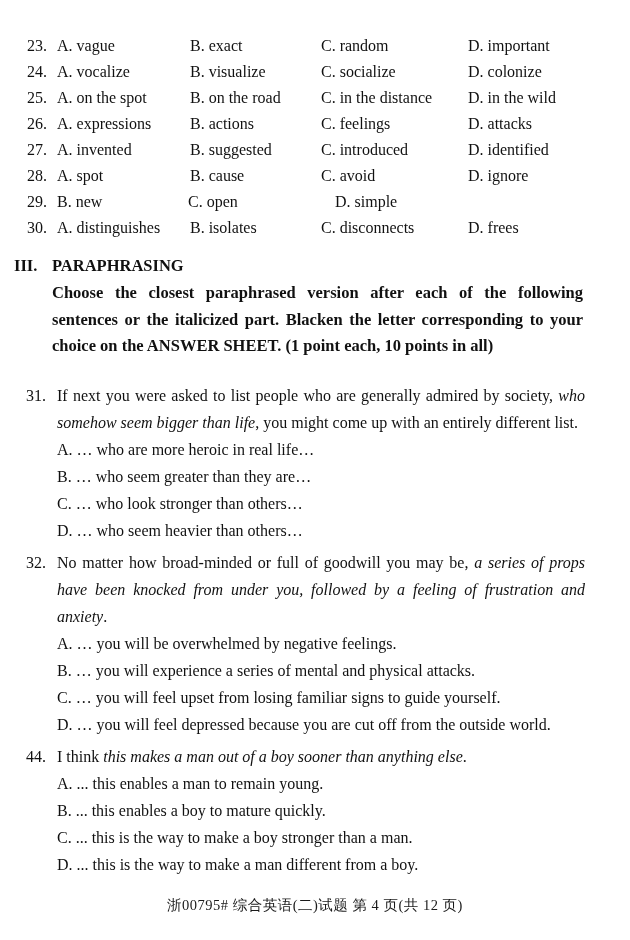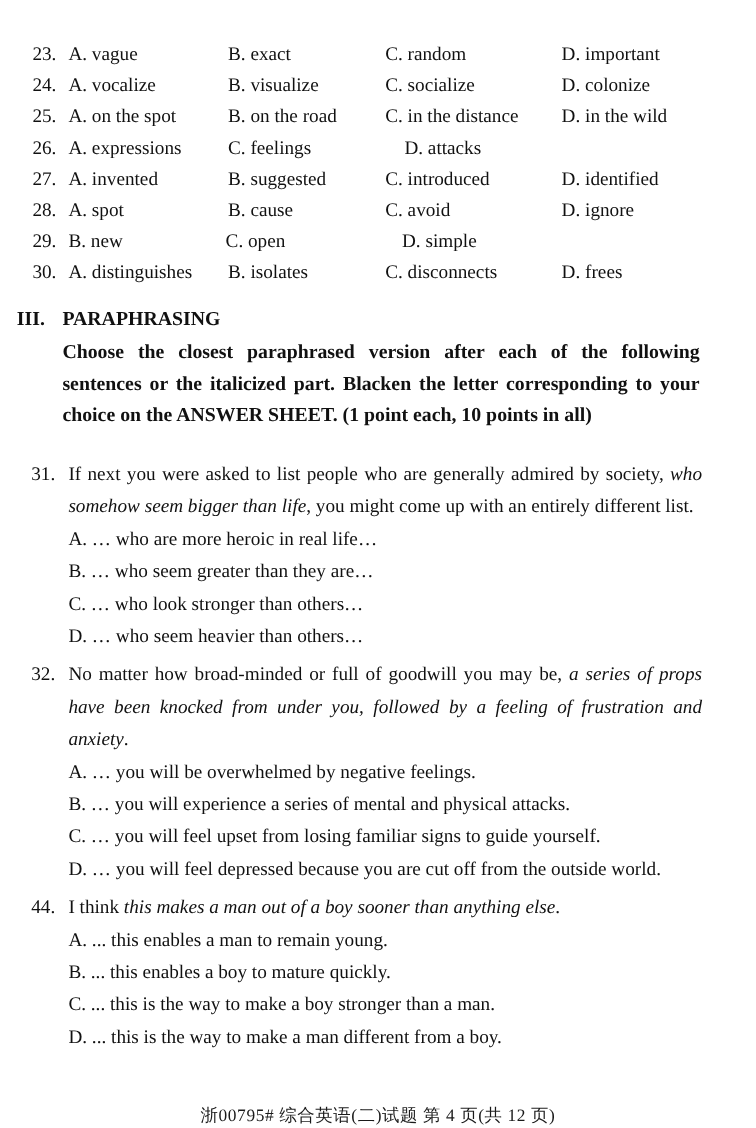--- a/index.html
+++ b/index.html
@@ -78,21 +78,21 @@
   }
   .it { font-style: italic; }
   .opt {
     margin: 0;
   }
 
   
   .footer {
     position: absolute;
     left: 0;
-    top: 920px;
+    top: 896px;
     width: 630px;
     text-align: center;
     font-size: 14.5px;
     letter-spacing: 0.5px;
     color: #1a1a1a;
   }
 </style>
 </head>
 <body>
 
@@ -116,20 +116,21 @@
     <div class="vrow">
       <span class="vnum">25.</span>
       <span class="vopt-a">A. on the spot</span>
       <span class="vopt-b">B. on the road</span>
       <span class="vopt-c">C. in the distance</span>
       <span class="vopt-d">D. in the wild</span>
     </div>
     <div class="vrow">
       <span class="vnum">26.</span>
       <span class="vopt-a">A. expressions</span>
+      <span class="vopt-b">B. actions</span>
       <span class="vopt-c">C. feelings</span>
       <span class="vopt-d">D. attacks</span>
     </div>
     <div class="vrow">
       <span class="vnum">27.</span>
       <span class="vopt-a">A. invented</span>
       <span class="vopt-b">B. suggested</span>
       <span class="vopt-c">C. introduced</span>
       <span class="vopt-d">D. identified</span>
     </div>

